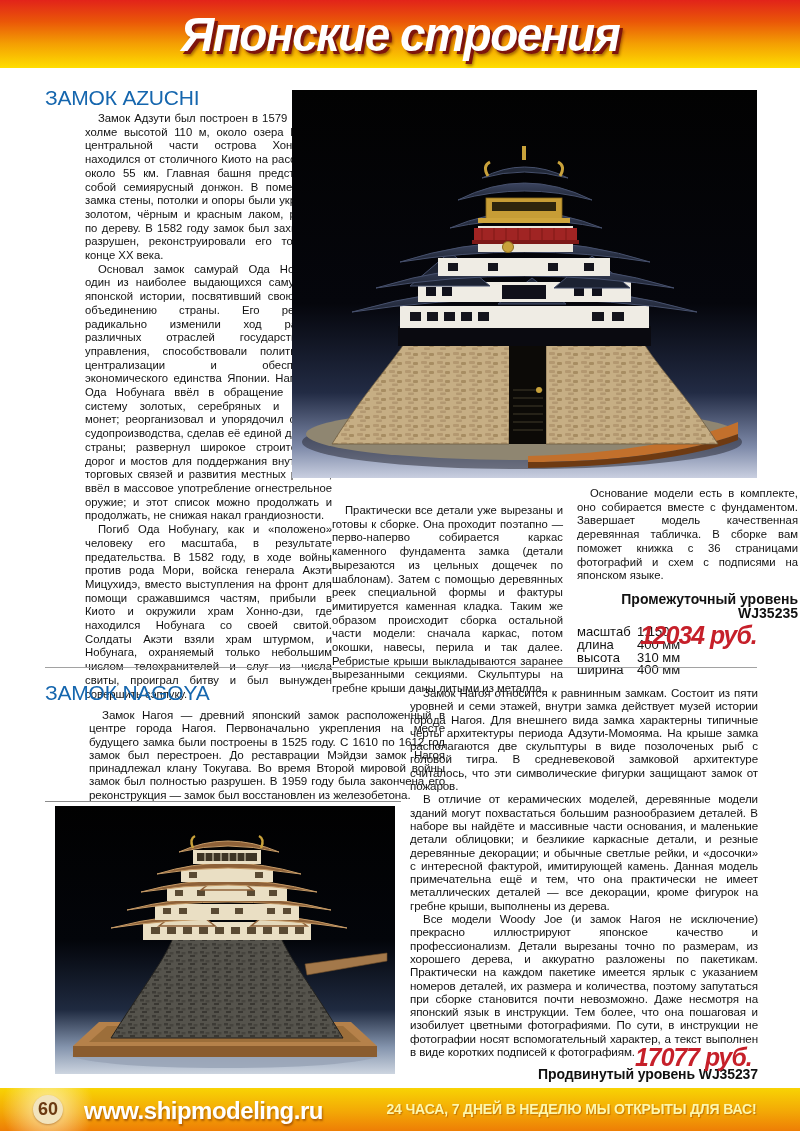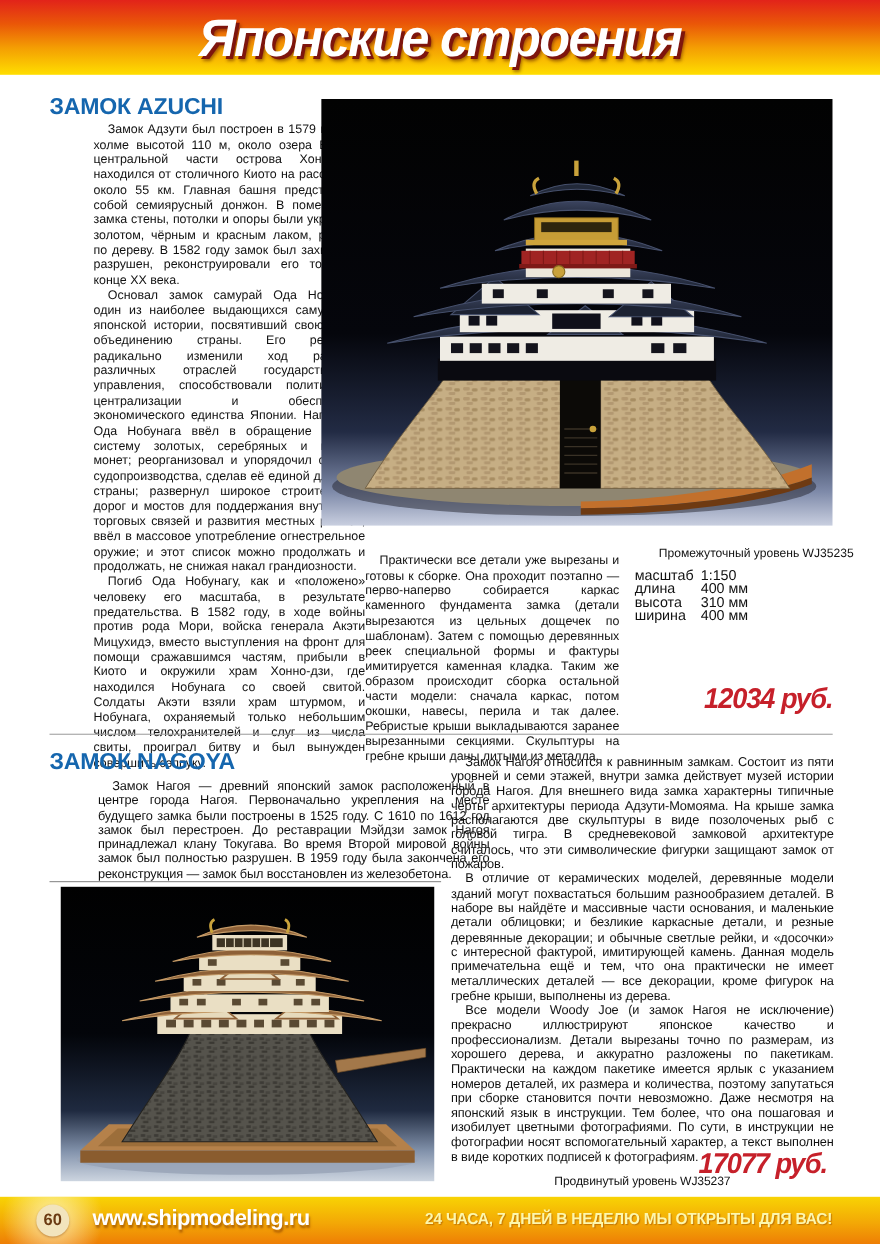--- a/index.html
+++ b/index.html
@@ -14,53 +14,53 @@
     background:linear-gradient(180deg,#e2231a 0%,#ea5708 32%,#f49e03 64%,#ffde00 100%);
     display:flex; align-items:center; justify-content:center;
   }
   .header-title {
     font-size:46px; font-weight:bold; font-style:italic; color:#ffffff;
     letter-spacing:-1.5px; transform:scaleY(1.04);
     text-shadow:3px 3px 0 #7e150d, 4px 5px 3px rgba(60,0,0,.45);
     white-space:nowrap;
   }
   
-  .h-blue { position:absolute; font-size:21px; font-weight:bold; color:#1566ae; letter-spacing:-0.2px; }
+  .h-blue { position:absolute; font-size:21px; font-weight:normal; color:#1566ae; letter-spacing:-0.2px; }
   .col { position:absolute; text-align:justify; color:#111; }
   .col p { margin:0; text-indent:13px; }
   .small-col { font-size:11.3px; line-height:13.7px;margin-left:40px; }
   .wide-col  { font-size:11.6px; line-height:13.3px; letter-spacing:-0.1px; }
   
-  .spec-title { font-weight:normal; font-size:11px; margin:10px 0 6px; text-indent:0 !important; text-align:center; }
+  .spec-title { font-weight:bold; font-size:14px; margin:10px 0 6px; text-indent:0 !important; text-align:right; }
   .spec-row { display:flex; font-size:13px; line-height:12.6px; text-align:left; }
   .spec-label { width:60px; flex:none; }
   .price {
     position:absolute; color:#c6202a; font-size:26px; font-weight:bold; font-style:italic;
     letter-spacing:-1px; transform:scaleX(0.95); transform-origin:center; white-space:nowrap;
   }
   .divider { position:absolute; height:1px; background:#a2a2a2; }
   .thin-rule { position:absolute; height:1px; background:#8b8b8b; }
   
   .photo { position:absolute; display:block; }
   .photo svg { display:block; }
   
   .footer {
     position:absolute; left:0; top:1088px; width:800px; height:43px;
     background:
       radial-gradient(circle at 48px 20px, rgba(255,250,210,.8), rgba(255,250,210,0) 46px),
       linear-gradient(180deg,#f8d304 0%,#f3a806 55%,#ee7e05 100%);
   }
   .page-badge {
     position:absolute; left:33px; top:7px; width:30px; height:29px; border-radius:50%;
-    background:#f2e4bd; color:#6b3a12; font-weight:bold; font-size:15px;
+    background:#f2e4bd; color:#6b3a12; font-weight:bold; font-size:18px;
     display:flex; align-items:center; justify-content:center;
     box-shadow:0 1px 2px rgba(120,50,0,.4);
   }
   .site {
-    position:absolute; left:84px; top:9px; font-size:20px; font-weight:bold; color:#ffffff;
+    position:absolute; left:84px; top:9px; font-size:24px; font-weight:bold; color:#ffffff;
     letter-spacing:-0.5px; text-shadow:1px 2px 2px rgba(120,50,0,.55); text-decoration:none;
   }
   .slogan {
     position:absolute; right:44px; top:13px; font-size:14.5px; font-weight:bold; color:#fdf7ad;
     letter-spacing:-0.2px; text-shadow:1px 1px 1px rgba(150,70,0,.5);
     transform:scaleX(0.97); transform-origin:right; white-space:nowrap;
   }
 </style>
 </head>
 <body>
@@ -173,20 +173,21 @@
       <path d="M196,86 q-6,-10 2,-14" stroke="#c9a23b" stroke-width="3" fill="none"></path>
       <path d="M268,86 q6,-10 -2,-14" stroke="#c9a23b" stroke-width="3" fill="none"></path>
     </svg>
   </div>
 
   <div class="col small-col" style="left:292px; top:504px; width:231px;">
     <p>Практически все детали уже вырезаны и готовы к сборке. Она проходит поэтапно — перво-наперво собирается каркас каменного фундамента замка (детали вырезаются из цельных дощечек по шаблонам). Затем с помощью деревянных реек специальной формы и фактуры имитируется каменная кладка. Таким же образом происходит сборка остальной части модели: сначала каркас, потом окошки, навесы, перила и так далее. Ребристые крыши выкладываются заранее вырезанными секциями. Скульптуры на гребне крыши даны литыми из металла.</p>
   </div>
 
   <div class="col small-col" style="left:537px; top:487px; width:221px;">
+    <p>Основание модели есть в комплекте, оно собирается вместе с фундаментом. Завершает модель качественная деревянная табличка. В сборке вам поможет книжка с 36 страницами фотографий и схем с подписями на японском языке.</p>
     <div class="spec-title">Промежуточный уровень WJ35235</div>
     <div class="spec-row">
         <span class="spec-label">масштаб</span>
         <span>1:150</span>
       </div>
     <div class="spec-row">
         <span class="spec-label">длина</span>
         <span>400 мм</span>
       </div>
     <div class="spec-row">

